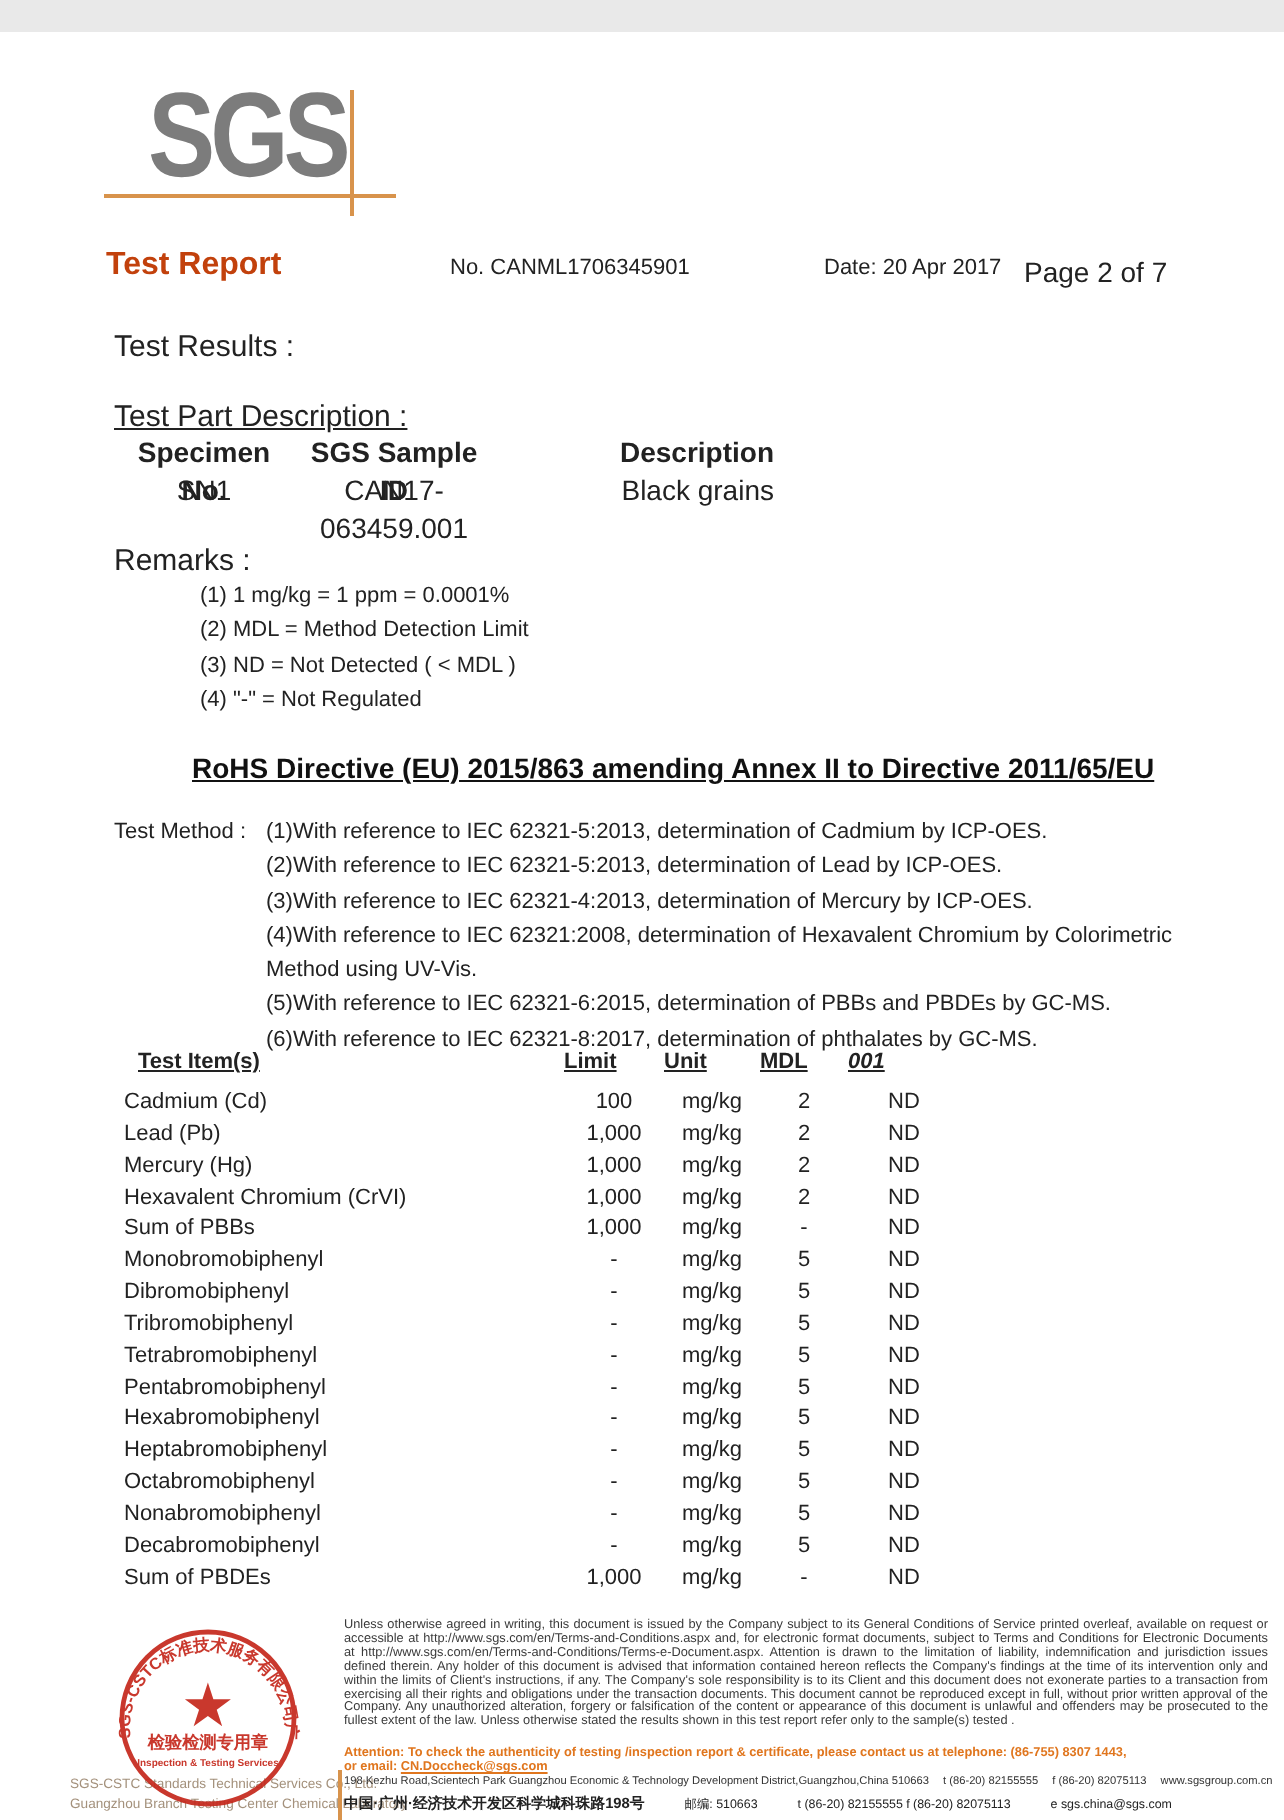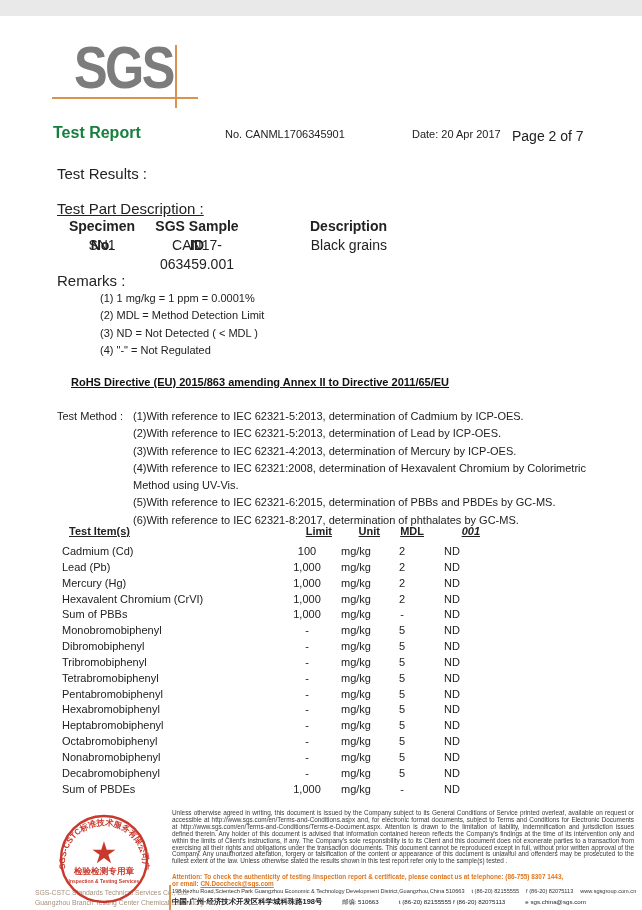--- a/index.html
+++ b/index.html
@@ -9,44 +9,44 @@
     margin:16px auto;
   }
   .abs{position:absolute;}
   
   .logo-text{
     left:74px;top:24px;font-weight:bold;font-size:60px;line-height:56px;
     color:#7c7c7c;letter-spacing:-3px;transform:scaleX(0.84);transform-origin:left top;
   }
   .logo-hline{left:52px;top:81px;width:146px;height:2px;background:#d8934c;}
   .logo-vline{left:175px;top:29px;width:2px;height:63px;background:#d8934c;}
-  .report-title{left:53px;top:108px;font-size:16px;font-weight:bold;color:#15803d;}
+  .report-title{left:53px;top:108px;font-size:16px;font-weight:bold;color:#c2410c;}
   .report-no{left:225px;top:112px;font-size:11px;}
   .report-date{left:388px;top:112px;font-size:11px;padding-left:24px;}
   .report-page{left:512px;top:112px;font-size:14px;}
   
   .lbl{font-size:15px;color:#222;}
   .test-results{left:57px;top:149px;}
   .test-part{left:57px;top:184px;text-decoration:underline;}
   .spec-table{left:57px;top:201px;font-size:14px;}
   .spec-row{display:grid;grid-template-columns:90px 100px 140px;height:19px;line-height:19px;}
   .spec-row .c1,.spec-row .c2{text-align:center;}
   .spec-row .c3{text-align:right;padding-left:3px;}
   .spec-head{font-weight:bold;}
   .remarks-lbl{left:57px;top:256px;}
   .remarks-list{left:100px;top:274px;font-size:11px;line-height:17.3px;}
-  .rohs{left:43px;top:360px;font-size:11px;font-weight:bold;text-decoration:underline;color:#111;padding-left:28px;}
+  .rohs{left:68px;top:360px;font-size:14px;font-weight:bold;text-decoration:underline;color:#111;padding-left:28px;}
   .method-block{left:57px;top:392px;display:flex;font-size:11px;line-height:17.3px;}
   .method-lbl{width:76px;flex:0 0 76px;}
   .method-list{width:478px;}
   
   .rt{left:57px;font-size:11px;}
   .rt-grid{display:grid;grid-template-columns:225px 50px 48px 44px 56px;font-weight:bold;}
   .rt-head{top:509px;height:17px;line-height:13px;}
-  .rt-head .h{text-align:right;}
+  .rt-head .h{text-align:left;}
   .rt-head .h1{text-align:left;padding-left:12px;}
   .rt-head span{text-decoration:underline;}
   .rt-head .i span{font-style:italic;}
   .rt-rows{top:528px;}
   .rt-row{display:grid;grid-template-columns:225px 50px 48px 44px 56px;height:15.85px;line-height:15.85px;}
   .rt-row .item{text-align:left;padding-left:5px;}
   .rt-row .num{text-align:center;}
   
   .legal{left:172px;top:794px;width:462px;font-size:6.4px;line-height:6.9px;text-align:justify;color:#3a3a3a;}
   .attention{left:172px;top:857px;width:462px;font-size:6.4px;line-height:7px;font-weight:bold;color:#e0761e;}

